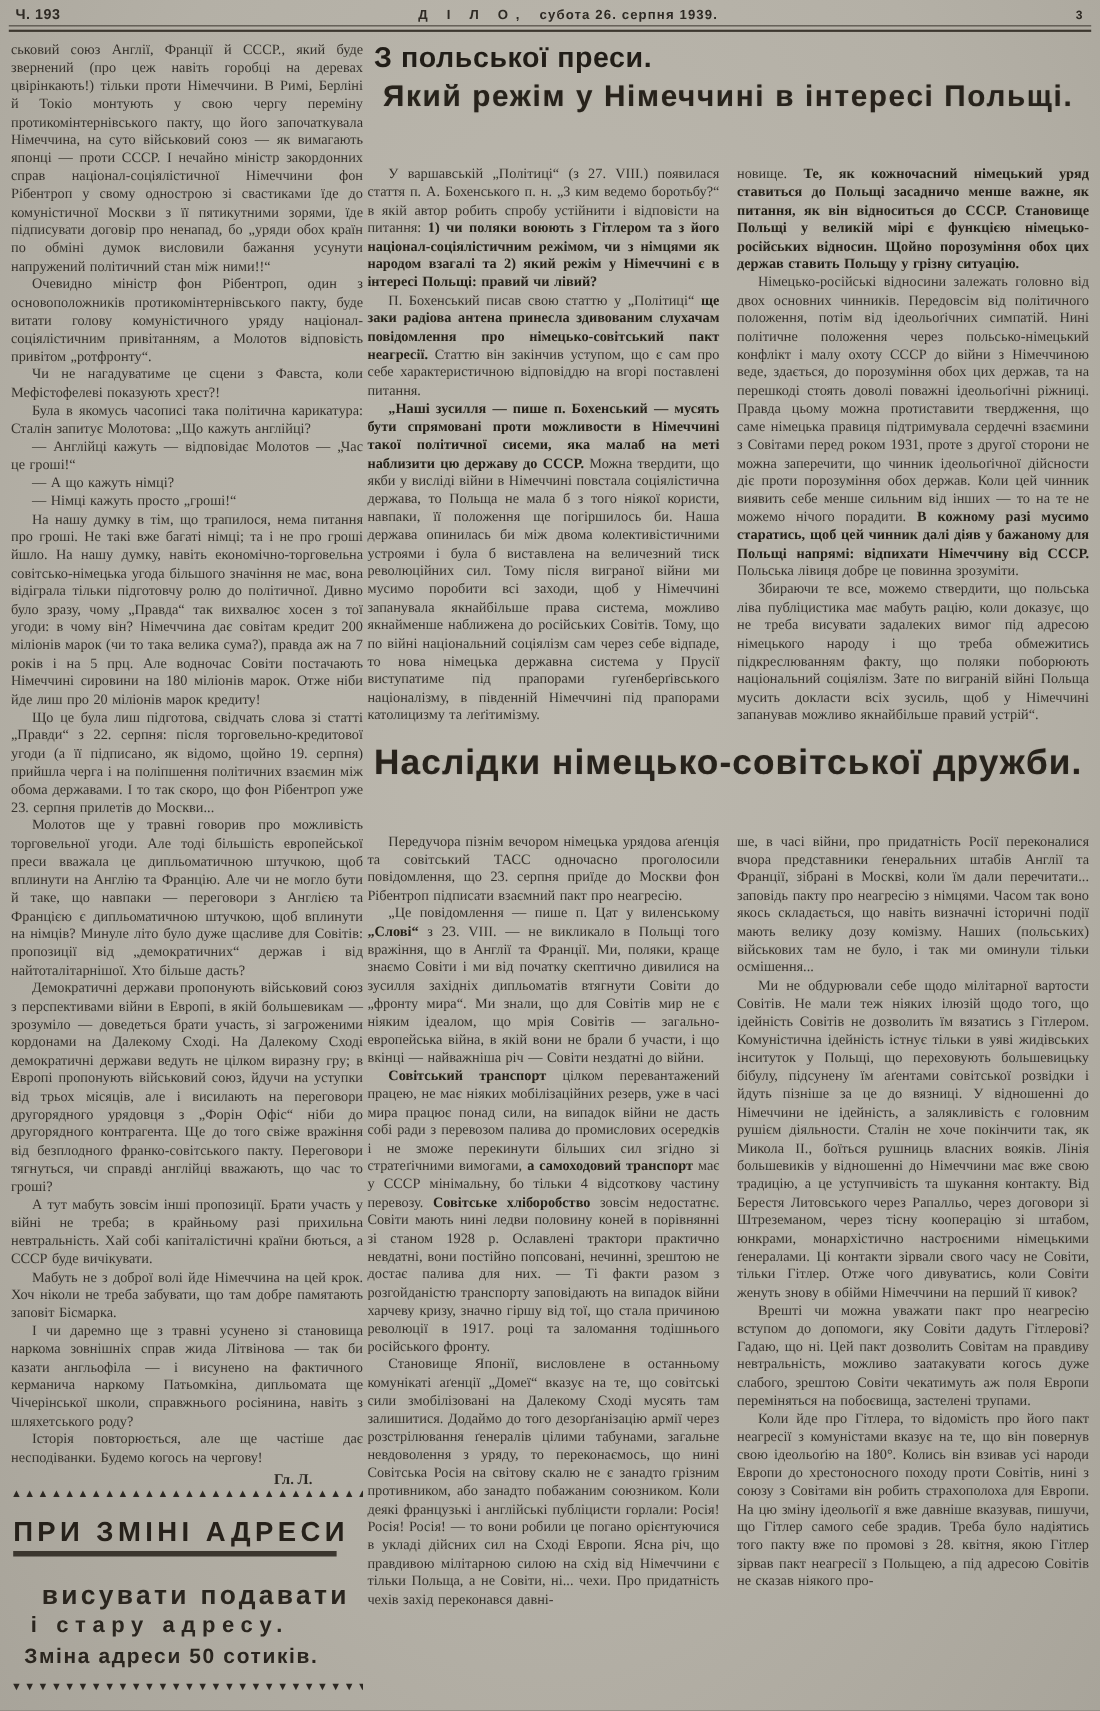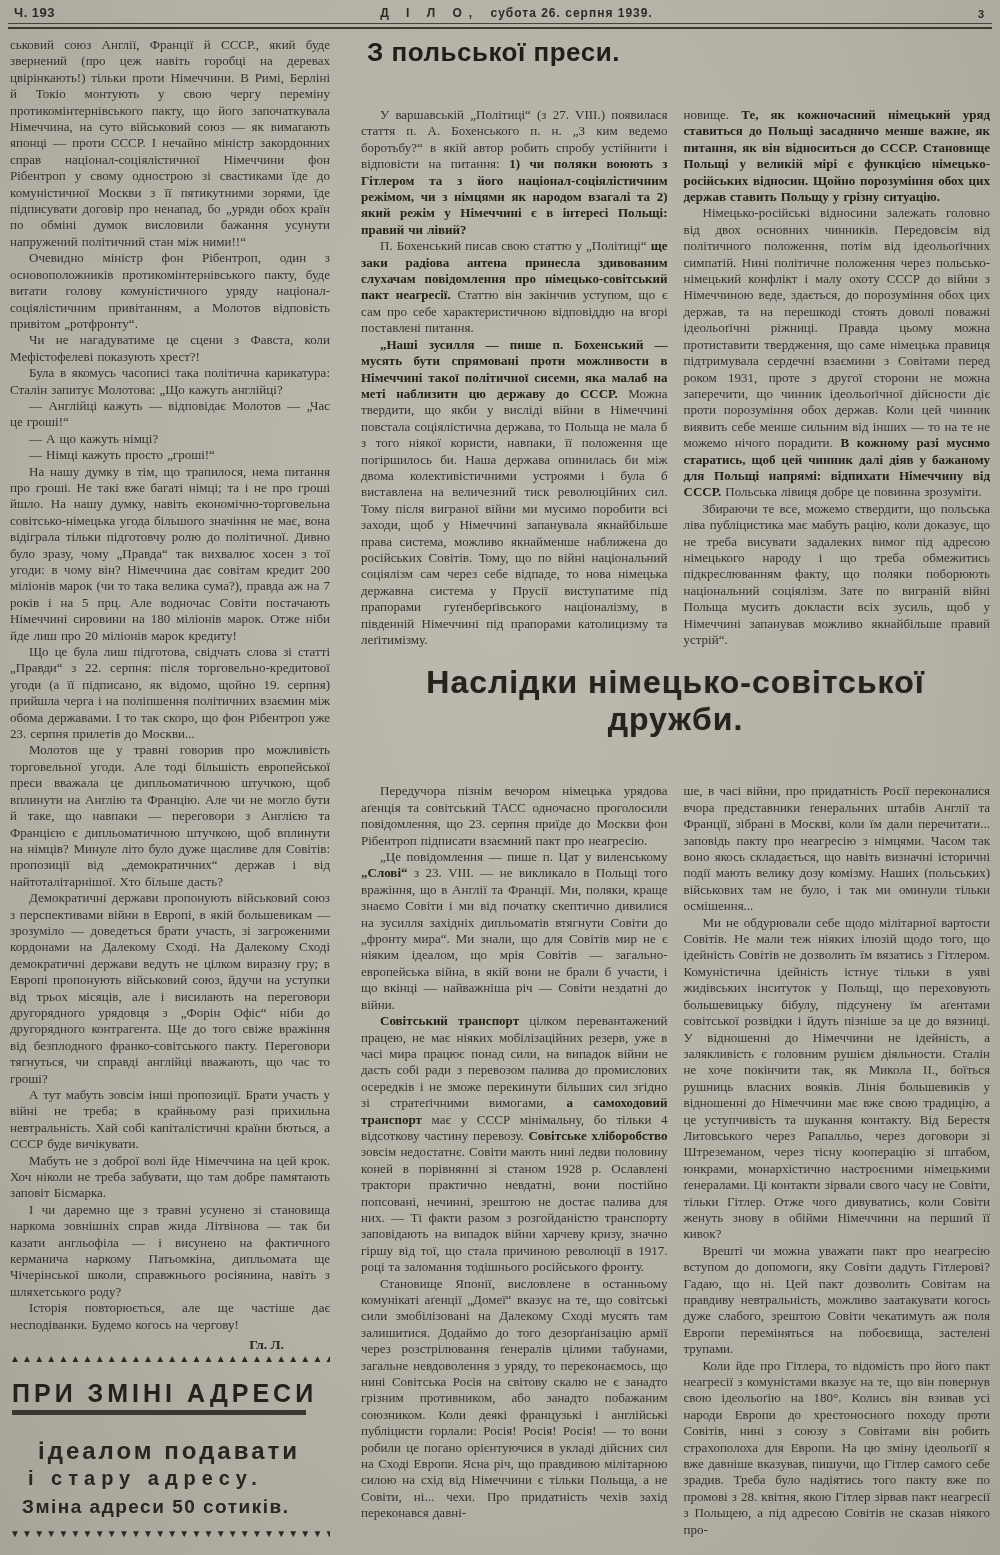--- a/index.html
+++ b/index.html
@@ -12,21 +12,21 @@
   
   .header{display:flex;justify-content:space-between;align-items:flex-end;
     padding:5px 16px 2px 14px;font-family:"Liberation Sans",sans-serif;color:#2e2a24;}
   .issue{font-size:13px;font-weight:bold;letter-spacing:.5px;}
   .masthead{font-size:12px;font-weight:bold;}
   .masthead .t{letter-spacing:7px;margin-right:8px;}
   .masthead .d{letter-spacing:1px;}
   .pageno{font-size:11px;font-weight:bold;}
   .header-rule{margin:1px 8px 0;height:3px;border-top:1px solid #46413a;border-bottom:2.5px solid #3c372f;}
   
-  .body{display:flex;gap:31px;padding:8px 10px 0 10px;height:1500px;}
+  .body{display:flex;gap:4px;padding:8px 10px 0 10px;height:1500px;}
   .colL{width:320px;flex:none;display:flex;flex-direction:column;}
   .main{flex:1;min-width:0;}
   
   .para{margin:0;text-align:justify;text-indent:19px;font-size:13px;line-height:16.4px;
     word-spacing:.8px;color:#34302a;}
   .paras > .para:first-child.cont-first, .cont > .para:first-child{text-indent:0;}
   b{color:#262219;}
   .signature{text-align:right;font-weight:bold;font-size:13.5px;padding-right:46px;margin-top:4px;color:#2d2923;}
   
   .kicker{font-family:"Liberation Sans",sans-serif;font-weight:bold;font-size:26px;
@@ -87,29 +87,30 @@
           <p class="para">Мабуть не з доброї волі йде Німеччина на цей крок. Хоч ніколи не треба забувати, що там добре памятають заповіт Бісмарка.</p>
           <p class="para">І чи даремно ще з травні усунено зі становища наркома зовнішніх справ жида Літвінова — так би казати англьофіла — і висунено на фактичного керманича наркому Патьомкіна, дипльомата ще Чічерінської школи, справжнього росіянина, навіть з шляхетського роду?</p>
           <p class="para">Історія повторюється, але ще частіше дає несподіванки. Будемо когось на чергову!</p>
         </div>
       <div class="signature">Гл. Л.</div>
 
       <div class="notice">
         <div class="deco top">▲▲▲▲▲▲▲▲▲▲▲▲▲▲▲▲▲▲▲▲▲▲▲▲▲▲▲▲▲▲▲▲▲▲▲▲▲▲▲▲</div>
         <div class="notice-title">ПРИ ЗМІНІ АДРЕСИ</div>
         <div class="notice-rule"></div>
-        <div class="notice-l1">ідеалом подавати</div>
+        <div class="notice-l1">висувати подавати</div>
         <div class="notice-l2">і стару адресу.</div>
         <div class="notice-l3">Зміна адреси 50 сотиків.</div>
         <div class="deco bottom">▼▼▼▼▼▼▼▼▼▼▼▼▼▼▼▼▼▼▼▼▼▼▼▼▼▼▼▼▼▼▼▼▼▼▼▼▼▼▼▼</div>
       </div>
     </div>
 
     <div class="main">
       <div class="kicker">З польської преси.</div>
+      <div class="headline1">Який режім у Німеччині в інтересі Польщі.</div>
 
       <div class="twocol">
         <div class="c paras">
             <p class="para">У варшавській „Політиці“ (з 27. VIII.) появилася стаття п. А. Бохенського п. н. „З ким ведемо боротьбу?“ в якій автор робить спробу устійнити і відповісти на питання: <b>1) чи поляки воюють з Гітлером та з його націонал-соціялістичним режімом, чи з німцями як народом взагалі та 2) який режім у Німеччині є в інтересі Польщі: правий чи лівий?</b></p>
             <p class="para">П. Бохенський писав свою статтю у „Політиці“ <b>ще заки радіова антена принесла здивованим слухачам повідомлення про німецько-совітський пакт неагресії.</b> Статтю він закінчив уступом, що є сам про себе характеристичною відповіддю на вгорі поставлені питання.</p>
             <p class="para"><b>„Наші зусилля — пише п. Бохенський — мусять бути спрямовані проти можливости в Німеччині такої політичної сисеми, яка малаб на меті наблизити цю державу до СССР.</b> Можна твердити, що якби у висліді війни в Німеччині повстала соціялістична держава, то Польща не мала б з того ніякої користи, навпаки, її положення ще погіршилось би. Наша держава опинилась би між двома колективістичними устроями і була б виставлена на величезний тиск революційних сил. Тому після виграної війни ми мусимо поробити всі заходи, щоб у Німеччині запанувала якнайбільше права система, можливо якнайменше наближена до російських Совітів. Тому, що по війні національний соціялізм сам через себе відпаде, то нова німецька державна система у Прусії виступатиме під прапорами гуґенберґівського націоналізму, в південній Німеччині під прапорами католицизму та леґітимізму.</p>
           </div>
         <div class="c paras cont">
             <p class="para">новище. <b>Те, як кожночасний німецький уряд ставиться до Польщі засадничо менше важне, як питання, як він відноситься до СССР. Становище Польщі у великій мірі є функцією німецько-російських відносин. Щойно порозуміння обох цих держав ставить Польщу у грізну ситуацію.</b></p>
             <p class="para">Німецько-російські відносини залежать головно від двох основних чинників. Передовсім від політичного положення, потім від ідеольоґічних симпатій. Нині політичне положення через польсько-німецький конфлікт і малу охоту СССР до війни з Німеччиною веде, здається, до порозуміння обох цих держав, та на перешкоді стоять доволі поважні ідеольоґічні ріжниці. Правда цьому можна протиставити твердження, що саме німецька правиця підтримувала сердечні взаємини з Совітами перед роком 1931, проте з другої сторони не можна заперечити, що чинник ідеольоґічної дійсности діє проти порозуміння обох держав. Коли цей чинник виявить себе менше сильним від інших — то на те не можемо нічого порадити. <b>В кожному разі мусимо старатись, щоб цей чинник далі діяв у бажаному для Польщі напрямі: відпихати Німеччину від СССР.</b> Польська лівиця добре це повинна зрозуміти.</p>

